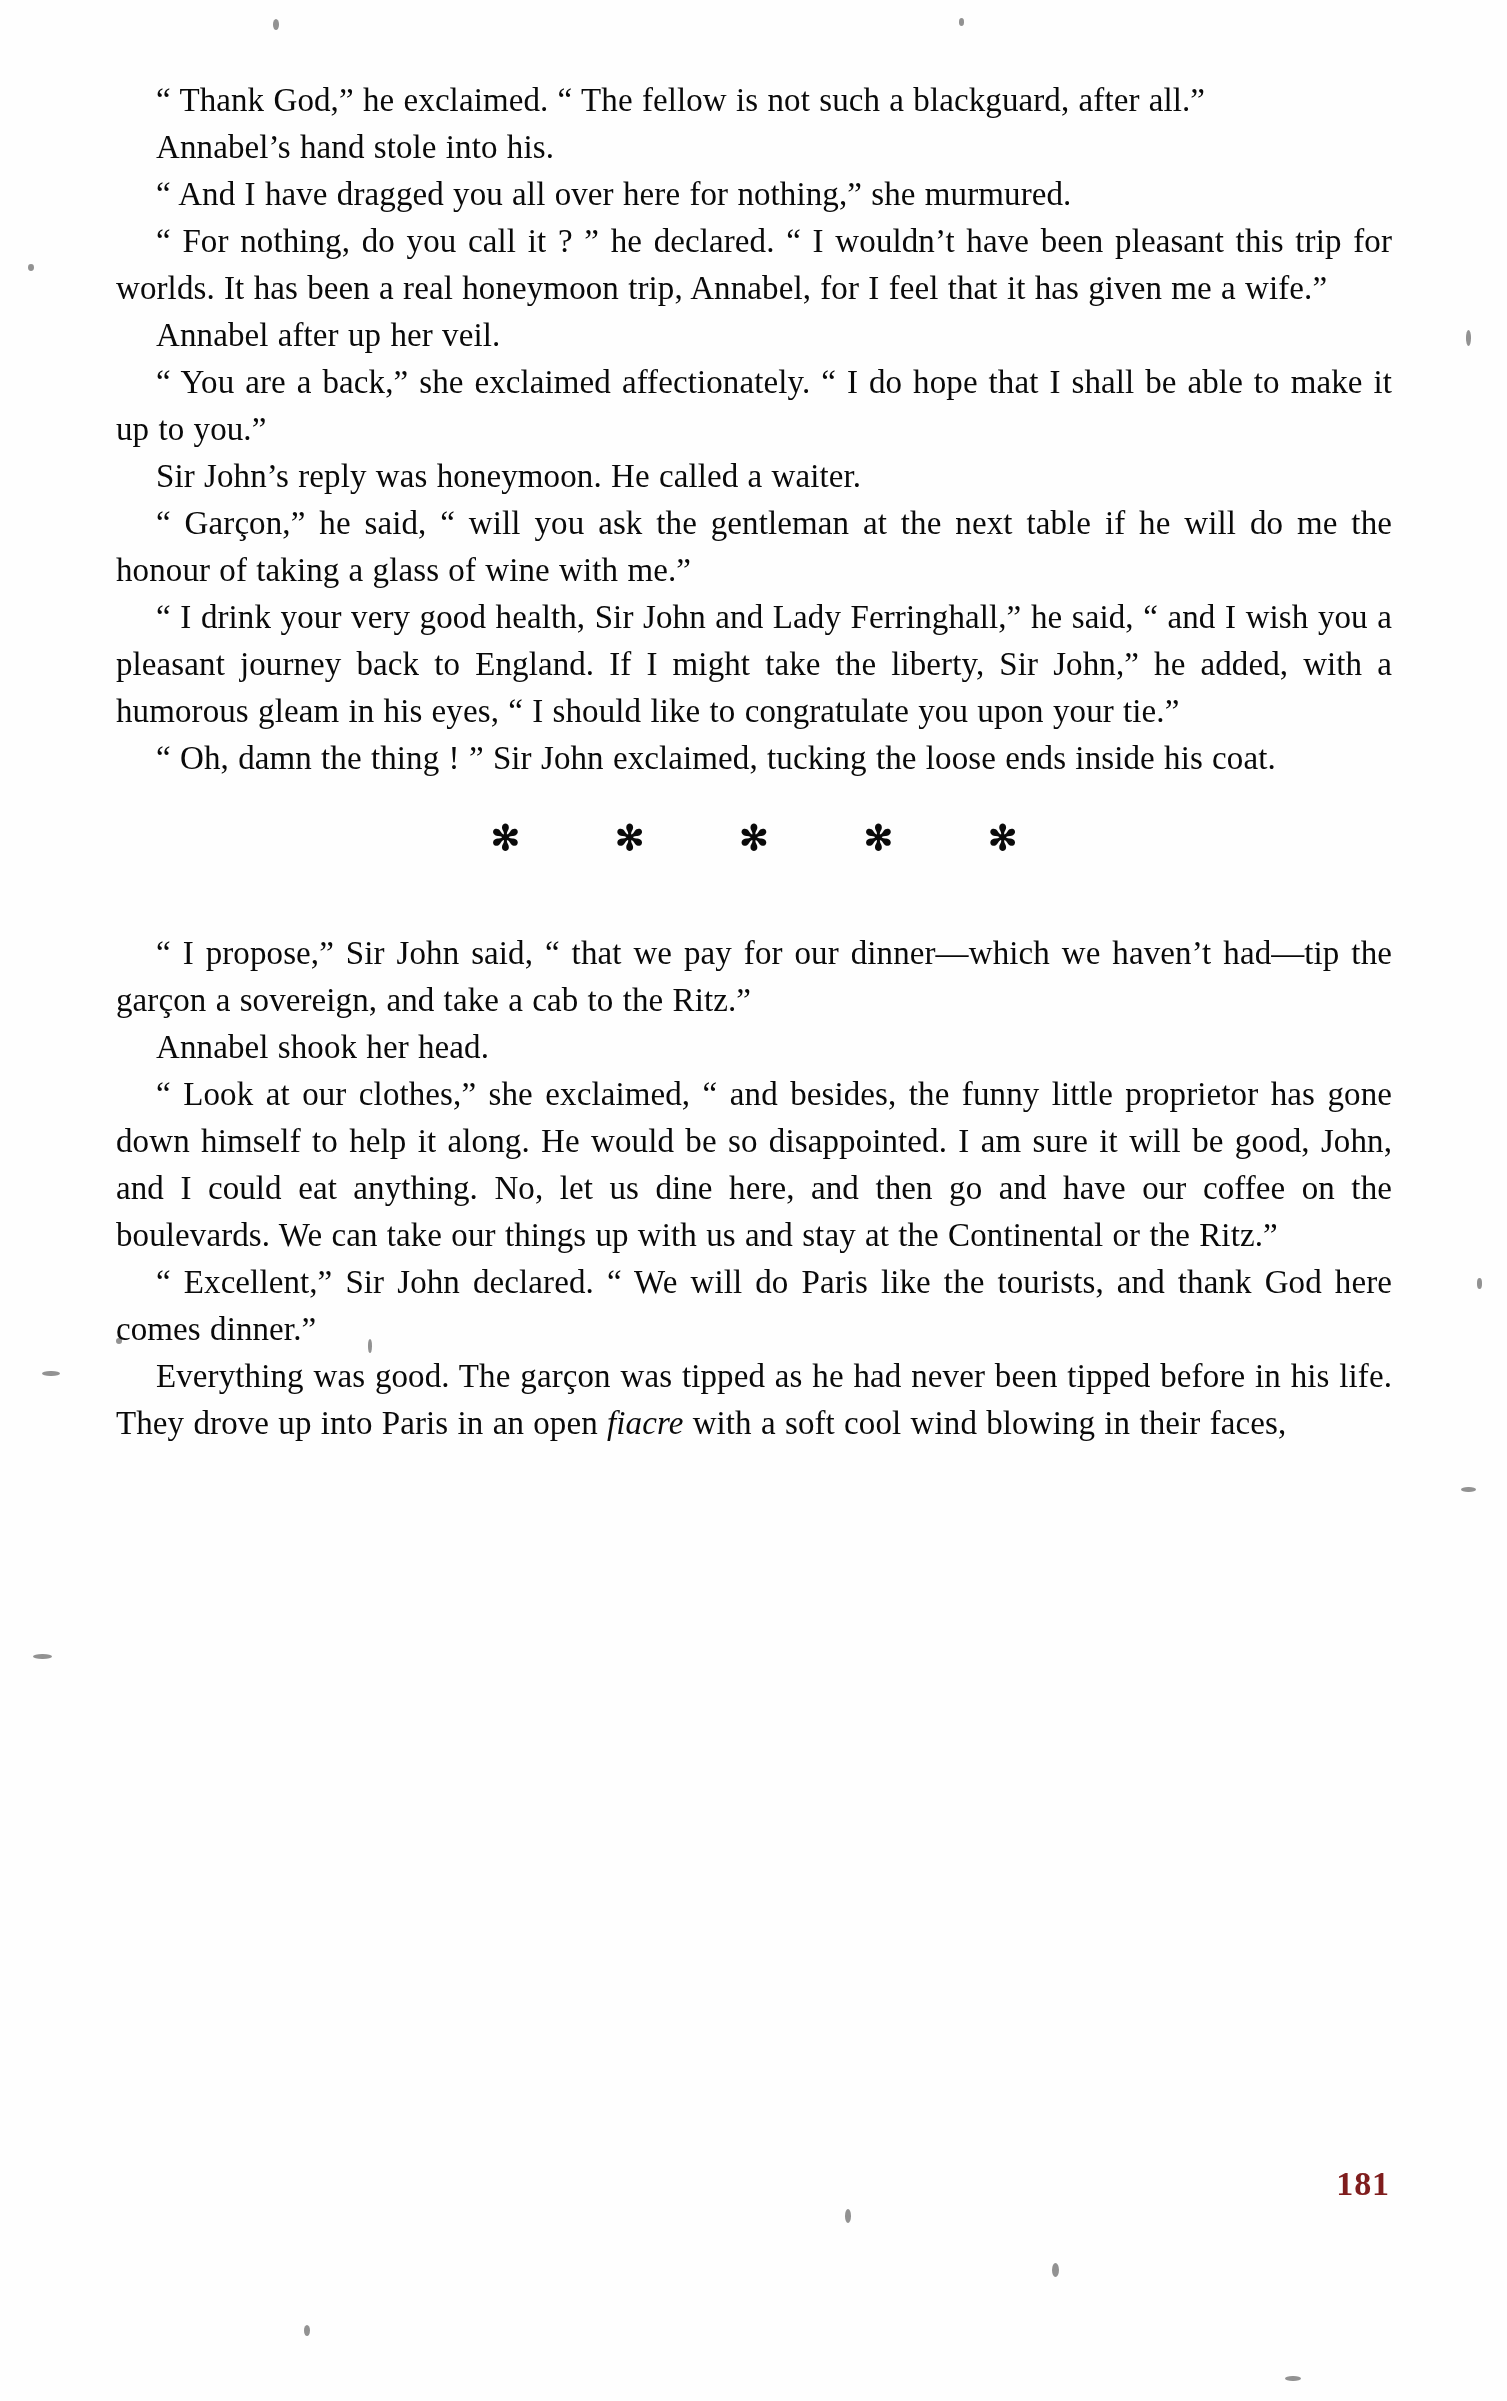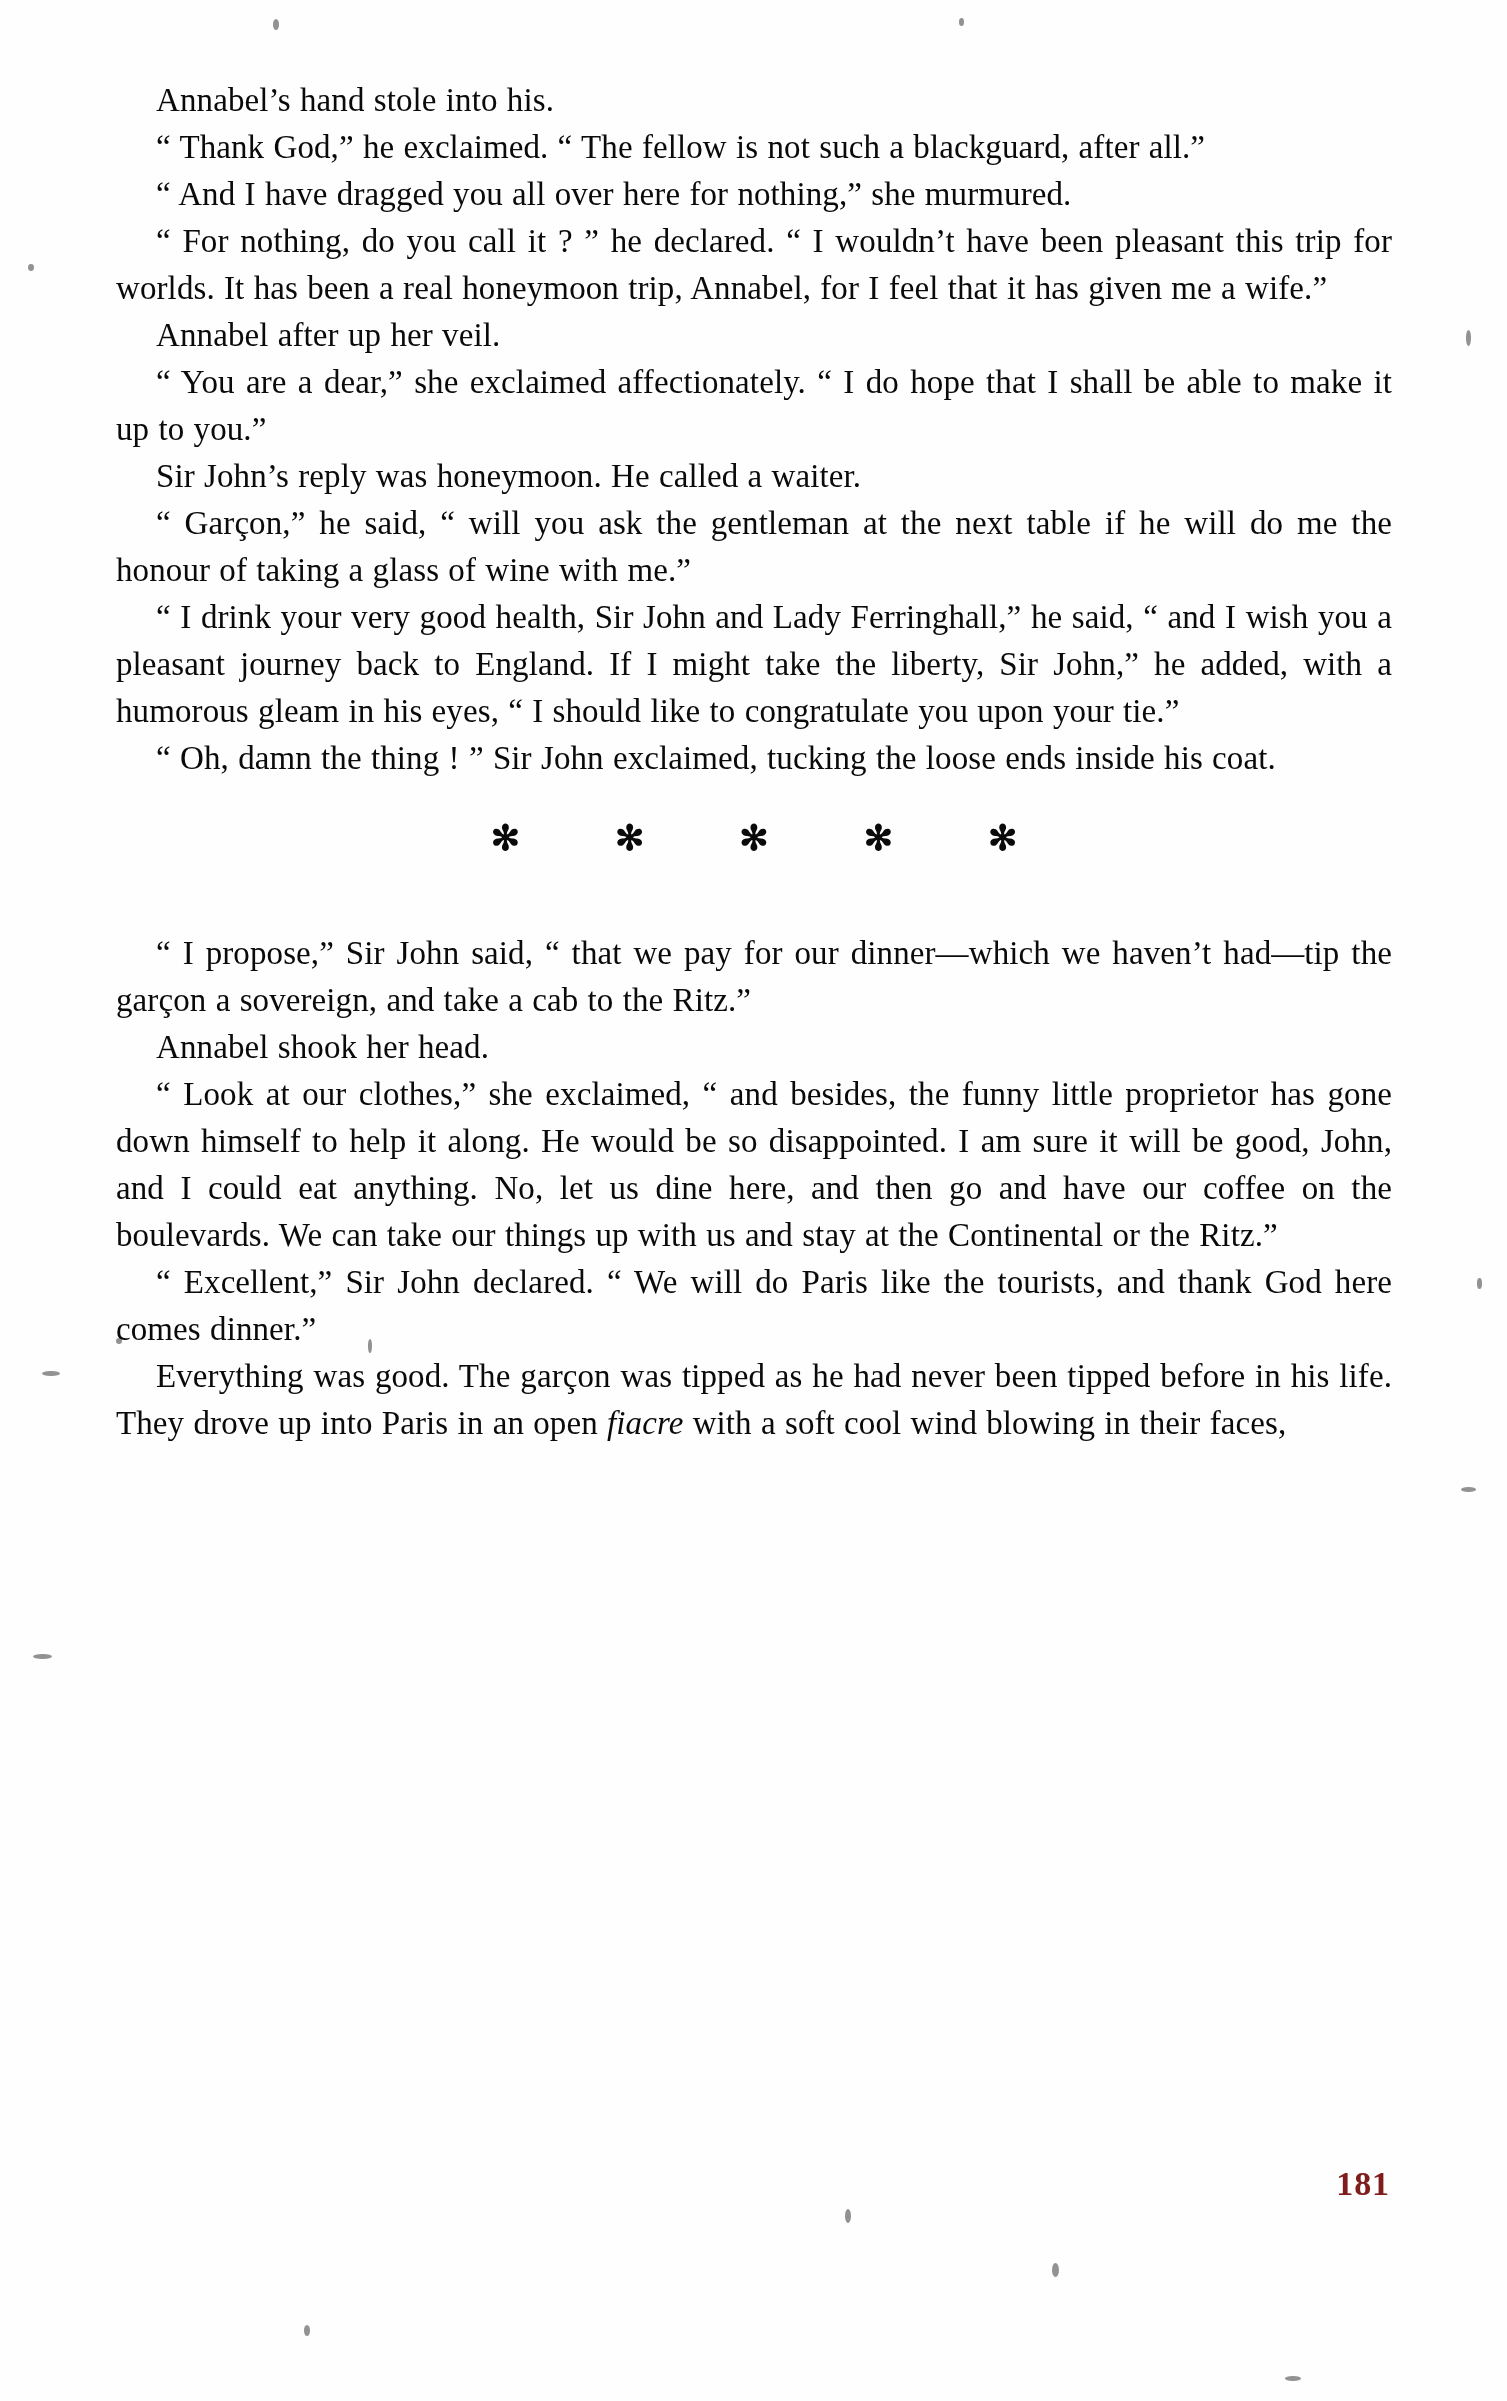--- a/index.html
+++ b/index.html
@@ -99,26 +99,26 @@
   <div class="speck" style="left:368px; top:1339px; width:4.4px; height:14px;"></div>
   <div class="speck" style="left:1461px; top:1487px; width:15px; height:5.3px;"></div>
   <div class="speck" style="left:33px; top:1654px; width:19.4px; height:5.3px;"></div>
   <div class="speck" style="left:845px; top:2209px; width:6.2px; height:14px;"></div>
   <div class="speck" style="left:1052px; top:2263px; width:7px; height:14px;"></div>
   <div class="speck" style="left:304px; top:2325px; width:6.2px; height:11.4px;"></div>
   <div class="speck" style="left:1285px; top:2376px; width:16px; height:5.3px;"></div>
 
   <div class="text-block">
 
+    <p class="para">“ Thank God,” he exclaimed.  “ The fellow is not such a blackguard, after all.”</p>
     <p class="para">Annabel’s hand stole into his.</p>
-    <p class="para">“ Thank God,” he exclaimed.  “ The fellow is not such a blackguard, after all.”</p>
     <p class="para">“ And I have dragged you all over here for nothing,” she murmured.</p>
     <p class="para">“ For nothing, do you call it ? ” he declared.  “ I wouldn’t have been pleasant this trip for worlds.   It has been a real honeymoon trip, Annabel, for I feel that it has given me a wife.”</p>
     <p class="para">Annabel after up her veil.</p>
-    <p class="para">“ You are a dear,” she exclaimed affectionately.   “ I do hope that I shall be able to make it up to you.”</p>
+    <p class="para">“ You are a back,” she exclaimed affectionately.   “ I do hope that I shall be able to make it up to you.”</p>
     <p class="para">Sir John’s reply was honeymoon.   He called a waiter.</p>
     <p class="para">“ Garçon,” he said, “ will you ask the gentleman at the next table if he will do me the honour of taking a glass of wine with me.”</p>
     <p class="para">“ I drink your very good health, Sir John and Lady Ferringhall,” he said, “ and I wish you a pleasant journey back to England. If I might take the liberty, Sir John,” he added, with a humorous gleam in his eyes, “ I should like to congratulate you upon your tie.”</p>
     <p class="para">“ Oh, damn the thing ! ” Sir John exclaimed, tucking the loose ends inside his coat.</p>
 
     <div class="divider">
       <div class="stars">
         <span>✻</span>
         <span>✻</span>
         <span>✻</span>

